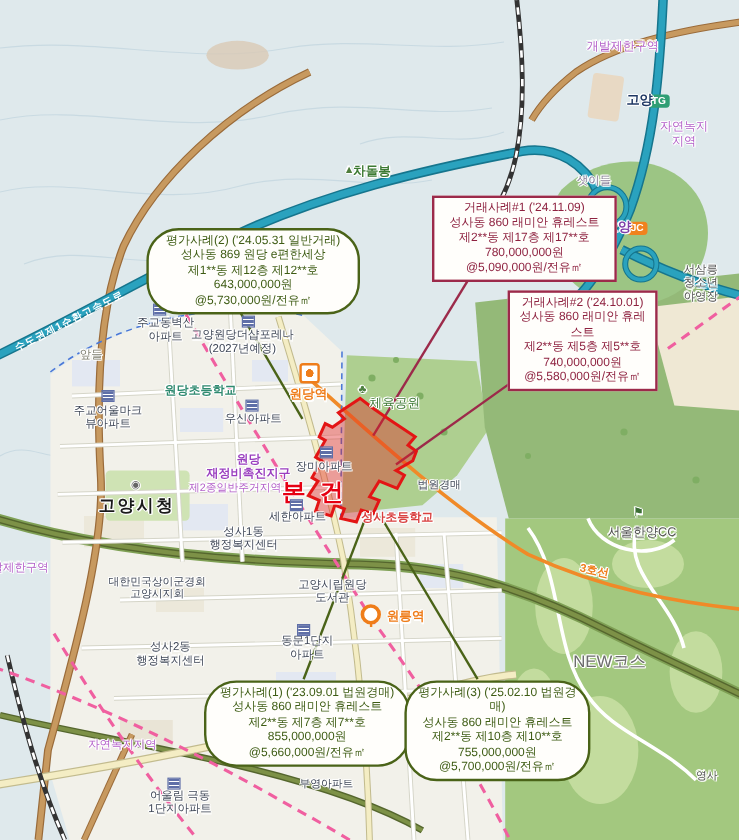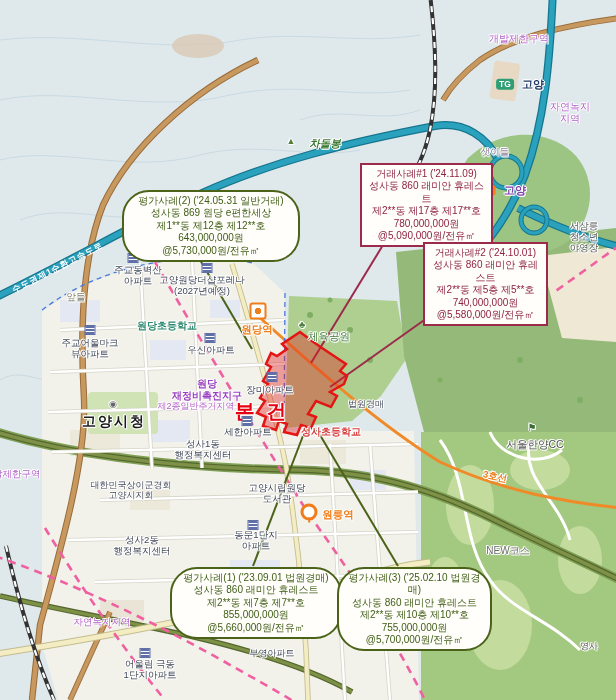--- a/index.html
+++ b/index.html
@@ -5,21 +5,21 @@
   html,body{margin:0;padding:0;background:#fff;}
   #stage{position:relative;width:616px;height:700px;overflow:hidden;
          font-family:"Liberation Sans","DejaVu Sans",sans-serif;background:#dfe9ec;}
   #stage svg{position:absolute;left:0;top:0;}
   #base{z-index:0;}
   #overlay{z-index:20;pointer-events:none;}
   .map-label{position:absolute;z-index:22;white-space:pre-line;text-align:center;
      line-height:1.15;transform:translate(-50%,-50%);
      text-shadow:1px 0 0 #fff,-1px 0 0 #fff,0 1px 0 #fff,0 -1px 0 #fff,1px 1px 0 #fff,-1px -1px 0 #fff;}
   .badge{color:#fff;font-weight:bold;font-size:8.5px;border-radius:3px;padding:1px 3px;
-     text-shadow:none;line-height:1;}
+     text-shadow:none;line-height:1;margin-left:44px;}
   .icon-station{width:13px;height:13px;border:2px solid #ef7d1a;border-radius:3px;
      background:#fff radial-gradient(circle at 50% 50%, #ef7d1a 0 3.2px, rgba(255,255,255,0) 3.4px);
      text-shadow:none;}
   .icon-pin{width:11px;height:11px;border:3.5px solid #ef7d1a;border-radius:50%;background:#fff;text-shadow:none;}
   .icon-pin::after{content:"";position:absolute;left:50%;top:100%;width:2.5px;height:5px;
      background:#ef7d1a;transform:translateX(-50%);}
   .icon-apt{width:9px;height:8px;border:1px solid #5f6fa8;
      background:repeating-linear-gradient(180deg,#5f6fa8 0 2px,#ffffff 2px 3px);text-shadow:none;}
   .callout{position:absolute;z-index:30;background:#fffefb;border:2px solid;
      font-size:10px;line-height:12.4px;text-align:center;white-space:pre-line;
@@ -180,21 +180,21 @@
       <line x1="253" y1="566" x2="306" y2="428" stroke="#4a6318" stroke-width="2"></line>
       <line x1="398" y1="566" x2="317" y2="430" stroke="#4a6318" stroke-width="2"></line>
       <polygon points="300,332 282,344 287,349 277,356 271,353 266,364 271,367 263,381 268,384 260,398 265,401 257,413 266,417 263,426 276,430 279,421 287,424 284,432 297,435 301,425 311,428 316,417 308,414 316,401 331,407 337,396 330,392 344,384 347,376 340,371 346,364 325,350 312,341" fill="rgba(224,32,32,0.40)" stroke="#e31515" stroke-width="2.5" stroke-linejoin="miter"></polygon>
     </svg>
 
   <div class="callout green" style="left:122px;top:190px;width:178px;">평가사례(2) ('24.05.31 일반거래)
 성사동 869 원당 e편한세상
 제1**동 제12층 제12**호
 643,000,000원
 @5,730,000원/전유㎡</div>
-  <div class="callout maroon" style="left:360px;top:163px;width:133px;">거래사례#1 ('24.11.09)
+  <div class="callout maroon" style="left:360px;top:163px;width:154px;">거래사례#1 ('24.11.09)
 성사동 860 래미안 휴레스트
 제2**동 제17층 제17**호
 780,000,000원
 @5,090,000원/전유㎡</div>
   <div class="callout maroon" style="left:423px;top:242px;width:125px;">거래사례#2 ('24.10.01)
 성사동 860 래미안 휴레스트
 제2**동 제5층 제5**호
 740,000,000원
 @5,580,000원/전유㎡</div>
   <div class="callout green" style="left:170px;top:567px;width:172px;">평가사례(1) ('23.09.01 법원경매)
@@ -202,21 +202,21 @@
 제2**동 제7층 제7**호
 855,000,000원
 @5,660,000원/전유㎡</div>
   <div class="callout green" style="left:337px;top:567px;width:155px;">평가사례(3) ('25.02.10 법원경매)
 성사동 860 래미안 휴레스트
 제2**동 제10층 제10**호
 755,000,000원
 @5,700,000원/전유㎡</div>
 
 <div class="map-label" style="left: 291px; top: 141px; color: rgb(78, 125, 60); font-size: 9px; transform: translate(-50%, -50%);">▲</div>
-    <div class="map-label" style="left: 325px; top: 143px; color: rgb(60, 122, 51); font-size: 10.5px; font-weight: bold; transform: translate(-50%, -50%); font-style: italic;">차돌봉</div>
+    <div class="map-label" style="left: 310px; top: 143px; color: rgb(60, 122, 51); font-size: 10.5px; font-weight: bold; transform: translate(-50%, -50%);">차돌봉</div>
     <div class="map-label" style="left: 519px; top: 39px; color: rgb(179, 95, 201); font-size: 10px; transform: translate(-50%, -50%);">개발제한구역</div>
     <div class="map-label" style="left: 570px; top: 112px; color: rgb(179, 95, 201); font-size: 10px; transform: translate(-50%, -50%);">자연녹지지역</div>
     <div class="map-label" style="left: 495px; top: 152px; color: rgb(138, 127, 154); font-size: 9.5px; transform: translate(-50%, -50%);">샛이들</div>
     <div class="map-label badge" style="left: 505px; top: 84px; background: rgb(47, 158, 116); transform: translate(-50%, -50%);">TG</div>
     <div class="map-label" style="left: 533px; top: 84px; color: rgb(31, 56, 100); font-size: 11px; font-weight: bold; transform: translate(-50%, -50%);">고양</div>
     <div class="map-label badge" style="left: 487px; top: 190px; background: rgb(240, 130, 30); transform: translate(-50%, -50%);">JC</div>
     <div class="map-label" style="left: 515px; top: 190px; color: rgb(125, 63, 168); font-size: 11px; font-weight: bold; transform: translate(-50%, -50%);">고양</div>
     <div class="map-label" style="left: 584px; top: 237px; color: rgb(85, 85, 85); font-size: 9.5px; transform: translate(-50%, -50%);">서삼릉청소년
 야영장</div>
     <div class="map-label" style="left: 58px; top: 268px; color: rgb(255, 255, 255); font-size: 8.5px; font-weight: bold; letter-spacing: 1px; text-shadow: none; transform: translate(-50%, -50%) rotate(-27deg);">수도권제1순환고속도로</div>
@@ -255,21 +255,21 @@
     <div class="map-label" style="left: 338px; top: 514px; color: rgb(239, 125, 26); font-size: 10.5px; font-weight: bold; transform: translate(-50%, -50%); text-align: right;">원릉역</div>
     <div class="map-label" style="left: 142px; top: 546px; color: rgb(63, 71, 87); font-size: 9.5px; transform: translate(-50%, -50%);">성사2동
 행정복지센터</div>
     <div class="map-label" style="left: 102px; top: 622px; color: rgb(179, 95, 201); font-size: 9.5px; transform: translate(-50%, -50%);">자연녹지지역</div>
     <div class="map-label" style="left: 150px; top: 670px; color: rgb(63, 71, 87); font-size: 9.5px; transform: translate(-50%, -50%);">어울림 극동
 1단지아파트</div>
     <div class="map-label" style="left: 272px; top: 653px; color: rgb(63, 71, 87); font-size: 9px; transform: translate(-50%, -50%);">부영아파트</div>
     <div class="map-label" style="left: 532px; top: 428px; color: rgb(60, 110, 53); font-size: 10px; transform: translate(-50%, -50%);">⚑</div>
     <div class="map-label" style="left: 535px; top: 444px; color: rgb(79, 79, 79); font-size: 10.5px; transform: translate(-50%, -50%);">서울한양CC</div>
     <div class="map-label" style="left: 495px; top: 477px; color: rgb(239, 125, 26); font-size: 9.5px; font-weight: bold; transform: translate(-50%, -50%) rotate(12deg);">3호선</div>
-    <div class="map-label" style="left: 508px; top: 551px; color: rgb(109, 109, 109); font-size: 10px; transform: translate(-50%, -50%);">NEW코스</div>
+    <div class="map-label" style="left: 508px; top: 551px; color: rgb(109, 109, 109); font-size: 14px; transform: translate(-50%, -50%);">NEW코스</div>
     <div class="map-label" style="left: 12px; top: 474px; color: rgb(179, 95, 201); font-size: 9.5px; transform: translate(-50%, -50%);">개발제한구역</div>
     <div class="map-label" style="left: 589px; top: 646px; color: rgb(85, 85, 85); font-size: 9px; transform: translate(-50%, -50%);">영사</div>
     <div class="map-label icon-apt" style="left: 133px; top: 258px; transform: translate(-50%, -50%);"></div>
     <div class="map-label icon-apt" style="left: 207px; top: 268px; transform: translate(-50%, -50%);"></div>
     <div class="map-label icon-apt" style="left: 90px; top: 330px; transform: translate(-50%, -50%);"></div>
     <div class="map-label icon-apt" style="left: 210px; top: 338px; transform: translate(-50%, -50%);"></div>
     <div class="map-label icon-apt" style="left: 272px; top: 377px; transform: translate(-50%, -50%);"></div>
     <div class="map-label icon-apt" style="left: 247px; top: 421px; transform: translate(-50%, -50%);"></div>
     <div class="map-label icon-apt" style="left: 253px; top: 525px; transform: translate(-50%, -50%);"></div>
     <div class="map-label icon-apt" style="left: 145px; top: 653px; transform: translate(-50%, -50%);"></div>

